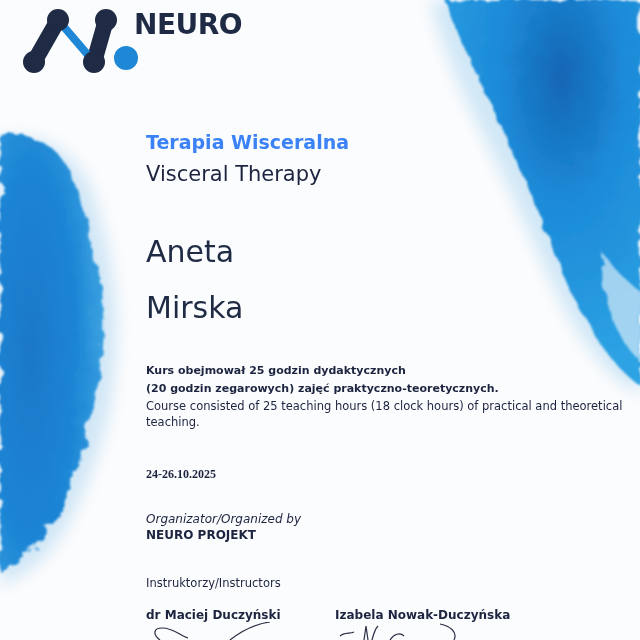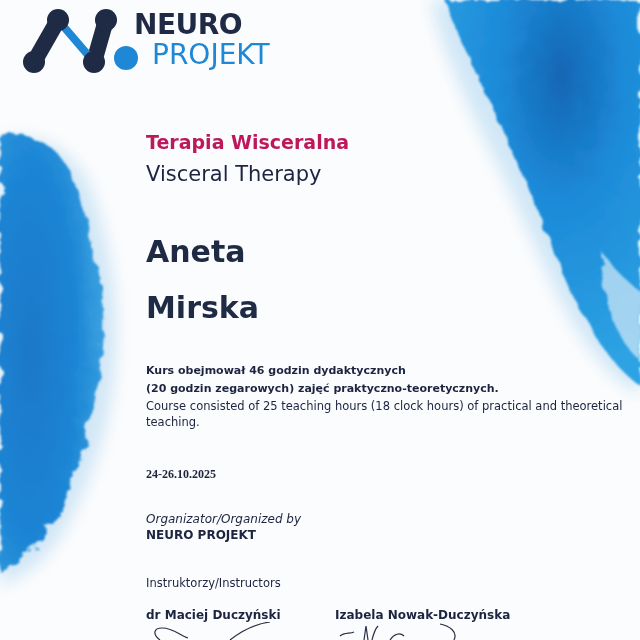--- a/index.html
+++ b/index.html
@@ -4,23 +4,23 @@
 <style>
   html, body { margin:0; padding:0; }
   body { width:640px; height:640px; overflow:hidden; background:#fbfcfd; position:relative; font-family:"DejaVu Sans","Liberation Sans",sans-serif; color:#1c2440; }
   .paint { position:absolute; pointer-events:none; }
   .logo { position:absolute; left:10px; top:2px; width:290px; height:80px; }
   .logo-mark { position:absolute; left:10px; top:4px; width:110px; height:70px; }
   .logo-dot { position:absolute; left:104px; top:44px; width:24px; height:24px; border-radius:50%; background:#1e88d6; }
   .logo-neuro { position:absolute; left:124px; top:6px; font-size:28px; font-weight:bold; color:#1f2a44; letter-spacing:-0.5px; }
   .logo-projekt { position:absolute; left:142px; top:36px; font-size:28px; color:#1e88d6; letter-spacing:0px; }
   .t { position:absolute; left:146px; white-space:nowrap; }
-  .title-pl { top:131px; font-size:19px; font-weight:bold; color:#be185d; }
+  .title-pl { top:131px; font-size:19px; font-weight:bold; color:#3b82f6; }
   .title-en { top:162px; font-size:21px; color:#1c2440; }
-  .name { font-size:30px; font-weight:bold; color:#1f2a44; }
+  .name { font-size:30px; font-weight:normal; color:#1f2a44; }
   .name1 { top:234px; }
   .name2 { top:290px; }
   .body-b { font-size:11px; font-weight:bold; color:#1c2440; }
   .body-r { font-size:11.5px; color:#1c2440; }
   .l1 { top:364px; } .l2 { top:382px; } .l3 { top:399px; } .l4 { top:415px; }
   .date { top:467px; font-size:12px; font-weight:bold;font-family:Liberation Serif, serif; }
   .org-label { top:512px; font-size:12px;font-style:italic; }
   .org-name { top:528px; font-size:12px; font-weight:bold; }
   .instr-label { top:576px; font-size:11.5px; }
   .instr1 { top:608px; font-size:12px; font-weight:bold; }
@@ -69,30 +69,29 @@
       <line x1="74" y1="56" x2="86" y2="14"></line>
     </g>
     <line x1="38" y1="14" x2="74" y2="56" stroke="#1e88d6" stroke-width="8" stroke-linecap="round"></line>
     <circle cx="14" cy="56" r="11" fill="#1f2a44"></circle>
     <circle cx="38" cy="14" r="11" fill="#1f2a44"></circle>
     <circle cx="74" cy="56" r="11" fill="#1f2a44"></circle>
     <circle cx="86" cy="14" r="11" fill="#1f2a44"></circle>
   </svg>
   <div class="logo-dot"></div>
   <div class="logo-neuro">NEURO</div>
-  <div class="logo-projekt">PROJEKT</div>
 </div>
 
 <div class="t title-pl">Terapia Wisceralna</div>
 <div class="t title-en">Visceral Therapy</div>
 
 <div class="t name name1">Aneta</div>
 <div class="t name name2">Mirska</div>
 
-<div class="t body-b l1">Kurs obejmował 46 godzin dydaktycznych</div>
+<div class="t body-b l1">Kurs obejmował 25 godzin dydaktycznych</div>
 <div class="t body-b l2">(20 godzin zegarowych) zajęć praktyczno-teoretycznych.</div>
 <div class="t body-r l3">Course consisted of 25 teaching hours (18 clock hours) of practical and theoretical</div>
 <div class="t body-r l4">teaching.</div>
 
 <div class="t date">24-26.10.2025</div>
 
 <div class="t org-label">Organizator/Organized by</div>
 <div class="t org-name">NEURO PROJEKT</div>
 
 <div class="t instr-label">Instruktorzy/Instructors</div>

